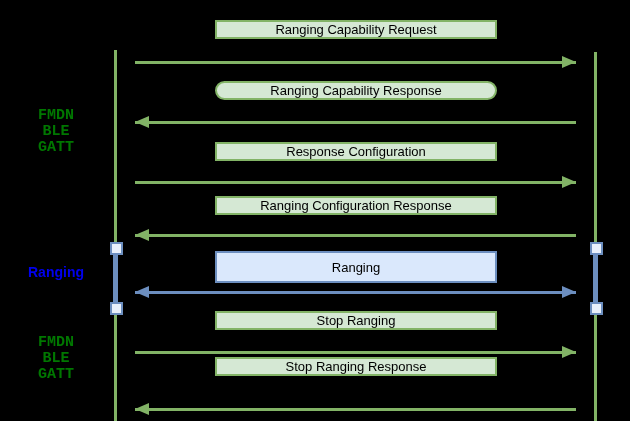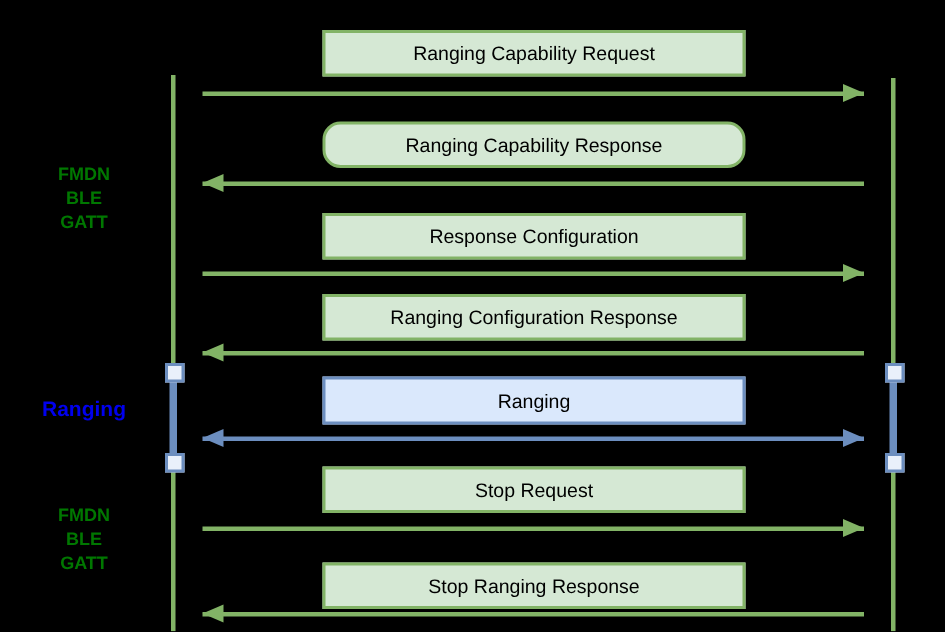--- a/index.html
+++ b/index.html
@@ -42,42 +42,42 @@
   .sq-l1 { left: 110px; top: 242px; }
   .sq-l2 { left: 110px; top: 302px; }
   .sq-r1 { left: 590px; top: 242px; }
   .sq-r2 { left: 590px; top: 302px; }
 
   
   .box {
     position: absolute;
     left: 215px;
     width: 282px;
-    height: 31px;
+    height: 19px;
     box-sizing: border-box;
     border: 2px solid #82b366;
     background: #d5e8d4;
     display: flex;
     align-items: center;
     justify-content: center;
   }
   .box.blue { border-color: #6c8ebf; background: #dae8fc; }
   .box-label {
     color: #000000;
     font-size: 13px;
     line-height: 13px;
     white-space: nowrap;
   }
   .b1 { top: 20px; }
   .b2 { top: 81px; border-radius: 12px; }
   .b3 { top: 142px; }
   .b4 { top: 196px; }
   .b5 { top: 251px; height: 32px; }
   .b6 { top: 311px; }
-  .b7 { top: 375px; }
+  .b7 { top: 357px; }
 
   
   .arrow {
     position: absolute;
     left: 135px;
     width: 441px;
     height: 3px;
     background: #82b366;
   }
   .arrow.blue { background: #6c8ebf; }
@@ -101,21 +101,21 @@
   .arrow.blue .head-left  { border-right-color: #6c8ebf; }
 
   
   .side-label {
     position: absolute;
     left: 10px;
     width: 92px;
     text-align: center;
     font-weight: bold;
   }
-  .side-label.green { color: #007700; font-size: 12px; line-height: 16px; }
+  .side-label.green { color: #007700; font-size: 15px; line-height: 16px; font-family: Liberation Mono, monospace; }
   .side-label.blue  { color: #0000ee; font-size: 14px; line-height: 14px; }
   .lbl-gatt-top    { top: 108px; }
   .lbl-ranging     { top: 265px; }
   .lbl-gatt-bottom { top: 335px; line-height: 17px; }
 </style>
 </head>
 <body>
 
 <div class="stage">
 
@@ -177,21 +177,21 @@
 
   <div class="box blue b5">
     <span class="box-label">Ranging</span>
   </div>
   <div class="arrow blue a5 dir-both">
     <span class="head head-left"></span>
     <span class="head head-right"></span>
   </div>
 
   <div class="box b6">
-    <span class="box-label">Stop Request</span>
+    <span class="box-label">Stop Ranging</span>
   </div>
   <div class="arrow a6 dir-right">
 
     <span class="head head-right"></span>
   </div>
 
   <div class="box b7">
     <span class="box-label">Stop Ranging Response</span>
   </div>
   <div class="arrow a7 dir-left">

